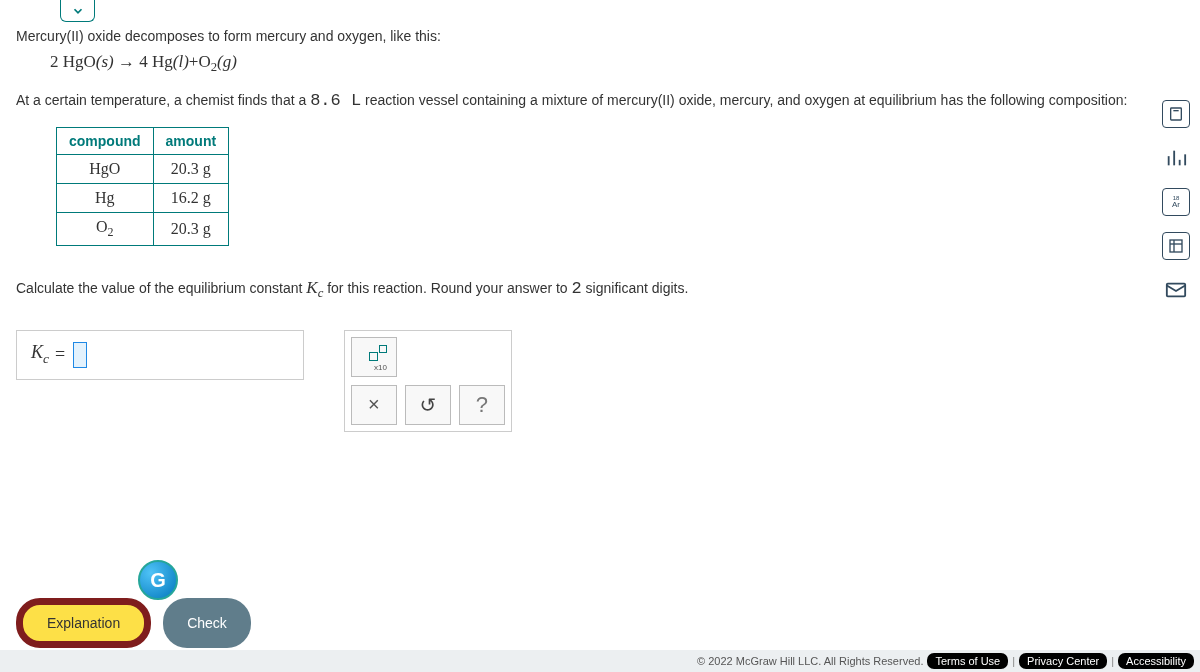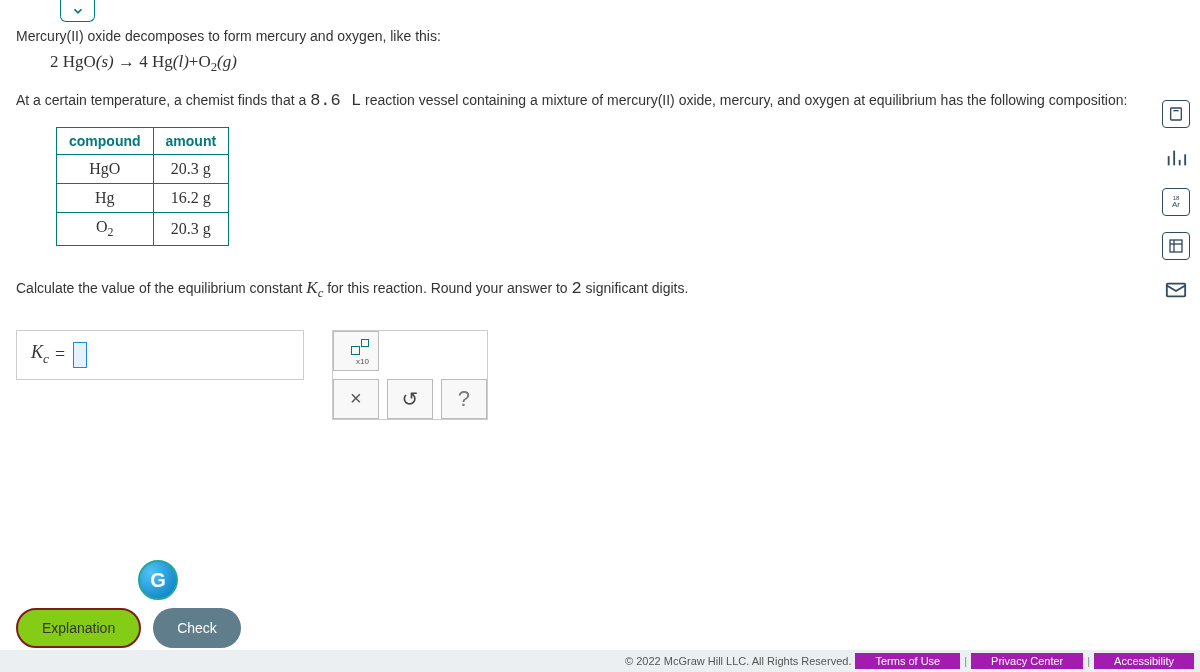--- a/index.html
+++ b/index.html
@@ -15,41 +15,41 @@
 .data-table { border-collapse: collapse; margin-left: 40px; margin-bottom: 32px; }
 .data-table td, .data-table th { border: 1px solid #007a7a; padding: 5px 12px; text-align: center; font-weight: normal; }
 .data-table th { font-weight: bold; color: #007a7a; }
 .data-table .compound { font-family: 'Times New Roman', serif; font-size: 16px; }
 .data-table .amount { font-family: 'Times New Roman', serif; font-size: 16px; }
 .problem-line3 { margin-bottom: 28px; }
 .italic-k { font-family: 'Times New Roman', serif; font-style: italic; font-size: 17px; }
 .answer-box { border: 1px solid #ccc; width: 288px; height: 50px; display: inline-flex; align-items: center; padding: 0 14px; vertical-align: top; }
 .kc-label { font-family: 'Times New Roman', serif; font-style: italic; font-size: 18px; }
 .input-placeholder { display: inline-block; width: 14px; height: 26px; border: 1px solid #1e88e5; margin-left: 8px; background: #e3f2fd; }
-.tool-panel { border: 1px solid #ccc; display: inline-block; vertical-align: top; margin-left: 24px; }
+.tool-panel { border: 1px solid #ccc; display: inline-block; vertical-align: top; margin-left: 36px; padding: 6px; }
 .tool-row { display: flex; gap: 8px; }
 .tool-row.second { margin-top: 8px; }
 .tool-btn { width: 46px; height: 40px; border: 1px solid #bbb; background: #f8f8f8; display: flex; align-items: center; justify-content: center; cursor: pointer; font-size: 16px; }
 .tool-btn.sci { font-size: 10px; color: #999; position: relative; }
 .sci-box { display:inline-block; width:9px; height:9px; border:1px solid #007a7a; position:relative; }
 .sci-sup { position:absolute; top:-8px; right:-10px; width:8px; height:8px; border:1px solid #007a7a; }
 .sci-x10 { font-size:8px; position:absolute; bottom:4px; right:9px; color:#555; }
 .tool-btn .x-icon { font-size:20px; color:#555; }
 .tool-btn .undo { font-size:20px; color:#444; }
 .tool-btn .help { font-size:22px; color:#777; }
 .side-tools { position: absolute; right: 10px; top: 100px; display: flex; flex-direction: column; gap: 16px; }
 .side-btn { width: 28px; height: 28px; border: 1.5px solid #324a5e; border-radius: 4px; display: flex; align-items: center; justify-content: center; cursor: pointer; font-size: 12px; color: #324a5e; background: #fff; }
 .side-btn.no-border { border: none; }
 .floating-badge { position: absolute; left: 138px; top: 560px; width: 40px; height: 40px; border-radius: 50%; background: radial-gradient(circle at 30% 30%, #4fc3f7, #0277bd); border: 2px solid #26a69a; display: flex; align-items: center; justify-content: center; color: #fff; font-size: 20px; font-weight: bold; }
 .bottom-bar { position: absolute; bottom: 24px; left: 16px; display: flex; gap: 12px; }
 .pill-btn { padding: 10px 24px; border-radius: 24px; font-size: 14px; cursor: pointer; }
-.pill-btn.outline { background: #84cc16; border: 2px solid #7f1d1d; color: #333; }
+.pill-btn.outline { background: #fde047; border: 7px solid #7f1d1d; color: #333; }
 .pill-btn.solid { background: #607d8b; color: #fff; border: none; }
 .footer { position: absolute; bottom: 0; right: 0; left: 0; height: 22px; background: #eceff1; display: flex; align-items: center; justify-content: flex-end; padding-right: 6px; font-size: 11px; color: #555; gap: 4px; }
-.footer .link { background: #a21caf; color: #fff; padding: 2px 20px; }
+.footer .link { background: #000000; color: #fff; padding: 2px 8px; border-radius: 7px; }
 .footer .sep { color: #888; }
 </style>
 </head>
 <body>
 
 <div class="dropdown-tab">
   <svg viewBox="0 0 24 24">
       <polyline points="6 9 12 15 18 9"></polyline>
     </svg>
 </div>

